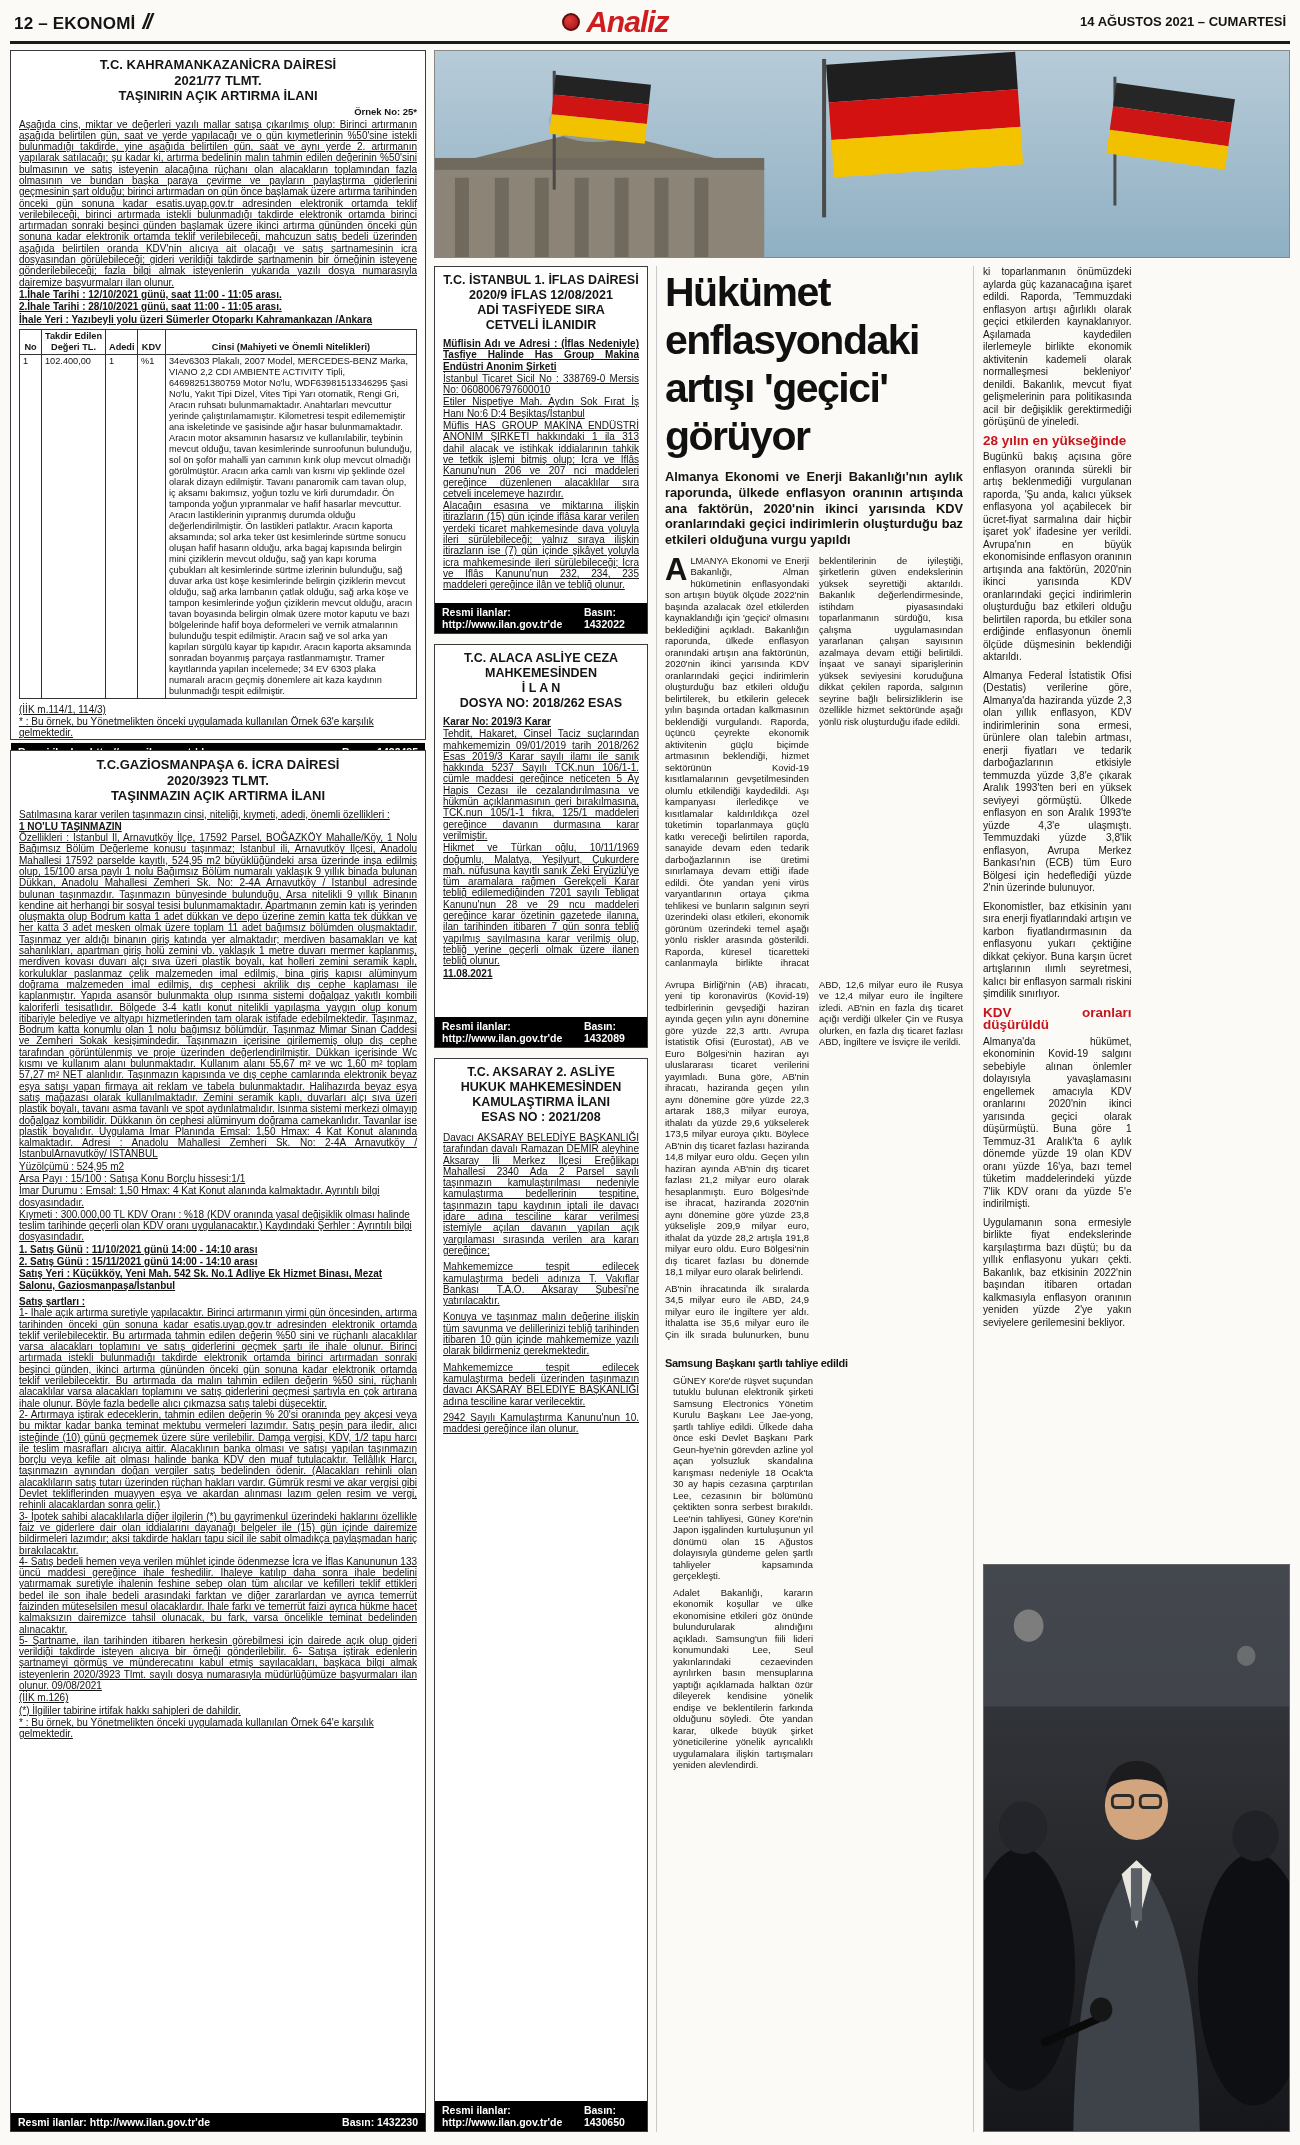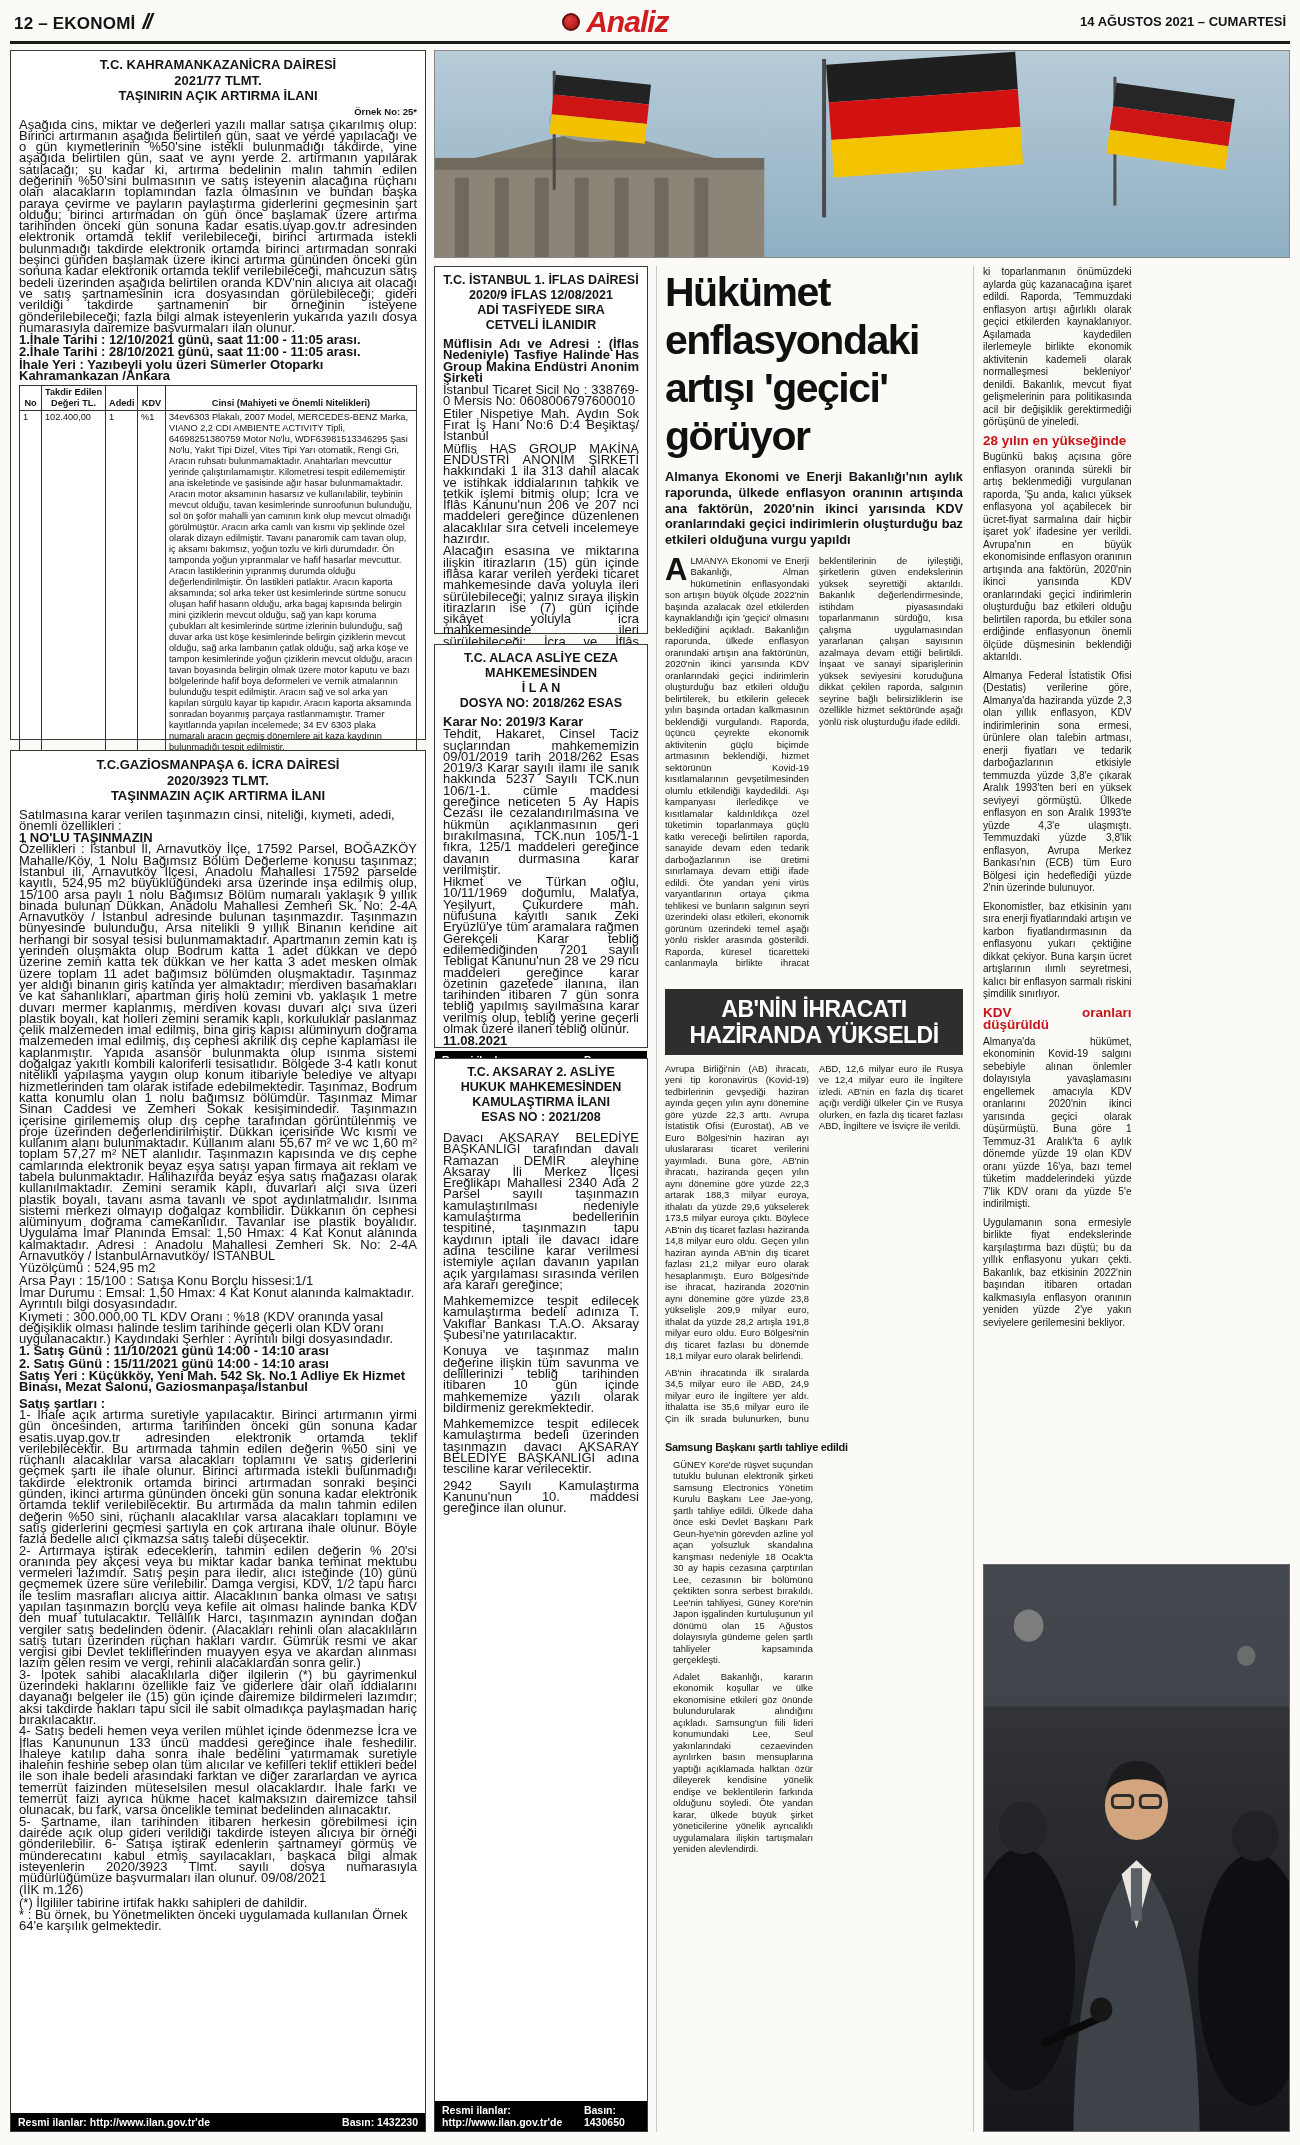--- a/index.html
+++ b/index.html
@@ -32,21 +32,21 @@
   .col-mid { width:214px; flex:none; display:flex; flex-direction:column; gap:10px; }
   .article { flex:1; display:flex; gap:10px; border-left:1px solid #c9c9c9; padding-left:8px; min-width:0; }
   .art-left { width:298px; flex:none; display:flex; flex-direction:column; }
   .art-right { flex:1; display:flex; flex-direction:column; border-left:1px solid #c9c9c9; padding-left:9px; min-width:0; }
 
   
   .ad { border:1px solid #3a3a3a; background:#fff; display:flex; flex-direction:column; }
   .ad-pad { padding:6px 8px 4px; flex:1; display:flex; flex-direction:column; }
   .ad-title { text-align:center; font-weight:bold; font-size:13px; line-height:15.5px; }
   .ornek { text-align:right; font-size:9.5px; font-weight:bold; margin:2px 0; }
-  .ad-body, .kv { font-size:13px; line-height:11.3px; }
+  .ad-body, .kv { font-size:10px; line-height:11.3px;text-decoration:underline; }
   .kv { margin-top:1px; }
   .b { font-weight:bold; }
   .ad-footer { background:#000; color:#fff; display:flex; justify-content:space-between;
     align-items:center; font-size:10.5px; font-weight:bold; padding:3px 7px; margin-top:auto; }
   .ad1 { height:690px; }
   .ad2 { flex:1; }
   .ad-iflas { height:368px; }
   .ad-alaca { height:404px; }
   .ad-aksaray { flex:1; }
   .mid-title { font-size:12.5px; line-height:15px; }
@@ -306,22 +306,20 @@
 enflasyondaki
 artışı 'geçici'
 görüyor</h1>
             <p class="lede j">Almanya Ekonomi ve Enerji Bakanlığı'nın aylık raporunda, ülkede enflasyon oranının artışında ana faktörün, 2020'nin ikinci yarısında KDV oranlarındaki geçici indirimlerin oluşturduğu baz etkileri olduğuna vurgu yapıldı</p>
             <div class="body-a j">
               <p>
                 <span class="dc">A</span><span>LMANYA Ekonomi ve Enerji Bakanlığı, Alman hükümetinin enflasyondaki son artışın büyük ölçüde 2022'nin başında azalacak özel etkilerden kaynaklandığı için 'geçici' olmasını beklediğini açıkladı. Bakanlığın raporunda, ülkede enflasyon oranındaki artışın ana faktörünün, 2020'nin ikinci yarısında KDV oranlarındaki geçici indirimlerin oluşturduğu baz etkileri olduğu belirtilerek, bu etkilerin gelecek yılın başında ortadan kalkmasının beklendiği vurgulandı. Raporda, üçüncü çeyrekte ekonomik aktivitenin güçlü biçimde artmasının beklendiği, hizmet sektörünün Kovid-19 kısıtlamalarının gevşetilmesinden olumlu etkilendiği kaydedildi. Aşı kampanyası ilerledikçe ve kısıtlamalar kaldırıldıkça özel tüketimin toparlanmaya güçlü katkı vereceği belirtilen raporda, sanayide devam eden tedarik darboğazlarının ise üretimi sınırlamaya devam ettiği ifade edildi. Öte yandan yeni virüs varyantlarının ortaya çıkma tehlikesi ve bunların salgının seyri üzerindeki olası etkileri, ekonomik görünüm üzerindeki temel aşağı yönlü riskler arasında gösterildi. Raporda, küresel ticaretteki canlanmayla birlikte ihracat beklentilerinin de iyileştiği, şirketlerin güven endekslerinin yüksek seyrettiği aktarıldı. Bakanlık değerlendirmesinde, istihdam piyasasındaki toparlanmanın sürdüğü, kısa çalışma uygulamasından yararlanan çalışan sayısının azalmaya devam ettiği belirtildi. İnşaat ve sanayi siparişlerinin yüksek seviyesini koruduğuna dikkat çekilen raporda, salgının seyrine bağlı belirsizliklerin ise özellikle hizmet sektöründe aşağı yönlü risk oluşturduğu ifade edildi.</span>
               </p>
             </div>
 
-            <div class="ab-banner pre">AB'NİN İHRACATI
-HAZİRANDA YÜKSELDİ</div>
             <div class="ab-body j">
               <p>Avrupa Birliği'nin (AB) ihracatı, yeni tip koronavirüs (Kovid-19) tedbirlerinin gevşediği haziran ayında geçen yılın aynı dönemine göre yüzde 22,3 arttı. Avrupa İstatistik Ofisi (Eurostat), AB ve Euro Bölgesi'nin haziran ayı uluslararası ticaret verilerini yayımladı. Buna göre, AB'nin ihracatı, haziranda geçen yılın aynı dönemine göre yüzde 22,3 artarak 188,3 milyar euroya, ithalatı da yüzde 29,6 yükselerek 173,5 milyar euroya çıktı. Böylece AB'nin dış ticaret fazlası haziranda 14,8 milyar euro oldu. Geçen yılın haziran ayında AB'nin dış ticaret fazlası 21,2 milyar euro olarak hesaplanmıştı. Euro Bölgesi'nde ise ihracat, haziranda 2020'nin aynı dönemine göre yüzde 23,8 yükselişle 209,9 milyar euro, ithalat da yüzde 28,2 artışla 191,8 milyar euro oldu. Euro Bölgesi'nin dış ticaret fazlası bu dönemde 18,1 milyar euro olarak belirlendi.</p>
               <p>AB'nin ihracatında ilk sıralarda 34,5 milyar euro ile ABD, 24,9 milyar euro ile İngiltere yer aldı. İthalatta ise 35,6 milyar euro ile Çin ilk sırada bulunurken, bunu ABD, 12,6 milyar euro ile Rusya ve 12,4 milyar euro ile İngiltere izledi. AB'nin en fazla dış ticaret açığı verdiği ülkeler Çin ve Rusya olurken, en fazla dış ticaret fazlası ABD, İngiltere ve İsviçre ile verildi.</p>
             </div>
 
             <h2 class="sam-head">Samsung Başkanı şartlı tahliye edildi</h2>
             <div class="sam-body j">
               <p>GÜNEY Kore'de rüşvet suçundan tutuklu bulunan elektronik şirketi Samsung Electronics Yönetim Kurulu Başkanı Lee Jae-yong, şartlı tahliye edildi. Ülkede daha önce eski Devlet Başkanı Park Geun-hye'nin görevden azline yol açan yolsuzluk skandalına karışması nedeniyle 18 Ocak'ta 30 ay hapis cezasına çarptırılan Lee, cezasının bir bölümünü çektikten sonra serbest bırakıldı. Lee'nin tahliyesi, Güney Kore'nin Japon işgalinden kurtuluşunun yıl dönümü olan 15 Ağustos dolayısıyla gündeme gelen şartlı tahliyeler kapsamında gerçekleşti.</p>
               <p>Adalet Bakanlığı, kararın ekonomik koşullar ve ülke ekonomisine etkileri göz önünde bulundurularak alındığını açıkladı. Samsung'un fiili lideri konumundaki Lee, Seul yakınlarındaki cezaevinden ayrılırken basın mensuplarına yaptığı açıklamada halktan özür dileyerek kendisine yönelik endişe ve beklentilerin farkında olduğunu söyledi. Öte yandan karar, ülkede büyük şirket yöneticilerine yönelik ayrıcalıklı uygulamalara ilişkin tartışmaları yeniden alevlendirdi.</p>
             </div>

